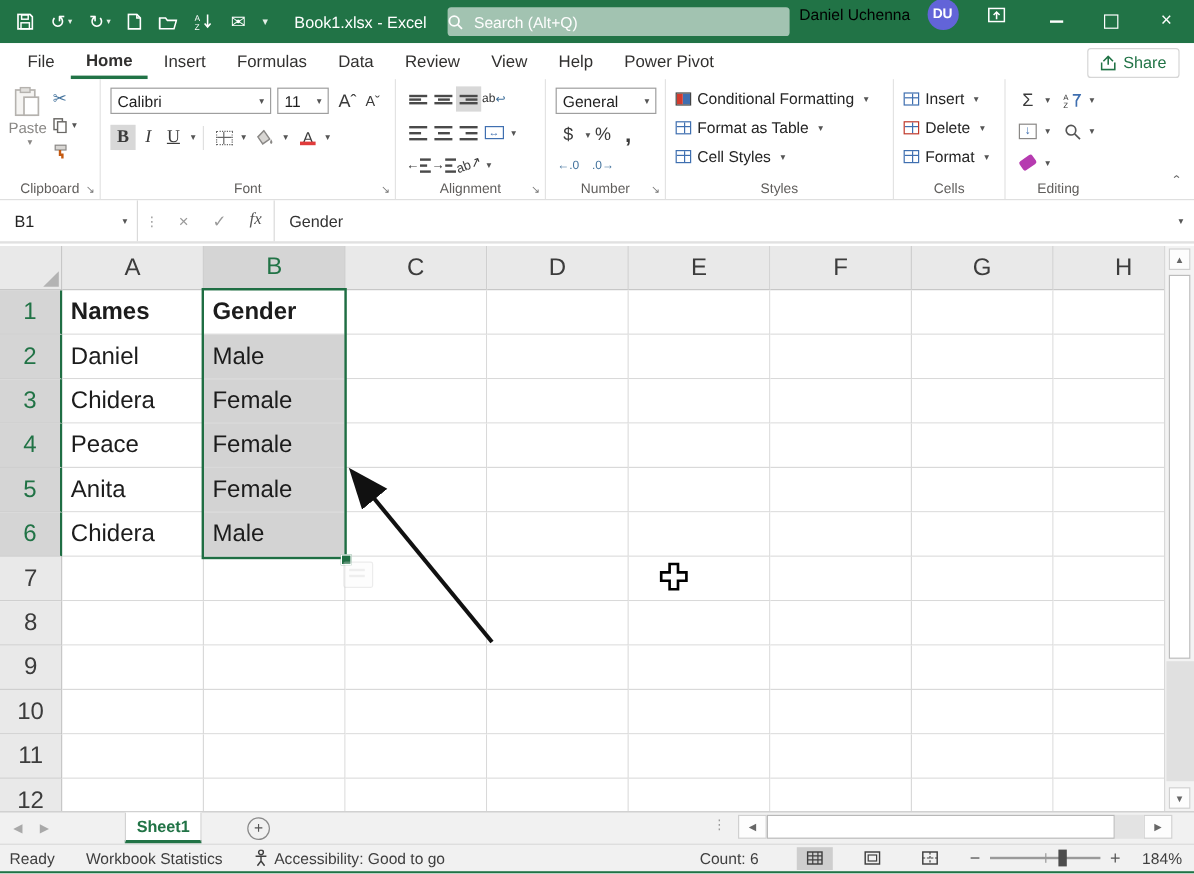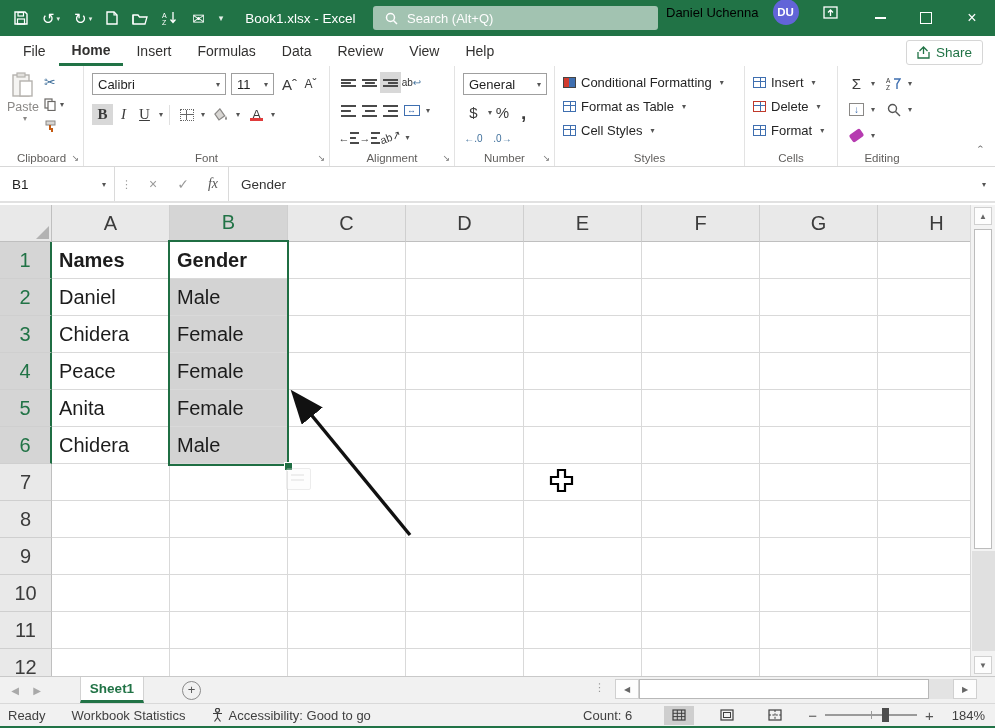--- a/index.html
+++ b/index.html
@@ -7,21 +7,21 @@
        font-family:"Liberation Sans",sans-serif;-webkit-font-smoothing:antialiased}
   .abs{position:absolute}
   
   #titlebar{left:0;top:0;width:995px;height:36px;background:#217346;color:#fff;display:flex;align-items:center}
   .qat{display:flex;align-items:center;gap:14px;padding-left:14px}
   .qat .ico{font-size:15px;line-height:1;color:#fff;display:flex;align-items:center;gap:2px}
   .qat svg{display:block}
   .mini{font-size:7px;color:#e4efe8}
   #doc-title{margin-left:22px;font-size:13.5px;white-space:nowrap}
   #search-pill{left:373px;top:6px;width:285px;height:24px;background:#a2c3b1;border-radius:3px;
-      display:flex;align-items:center;gap:9px;padding-left:12px;box-sizing:border-box;color:#fdfdfd;font-size:13px}
+      display:flex;align-items:center;gap:9px;box-sizing:border-box;color:#fdfdfd;font-size:13px}
   #user-area{left:666px;top:0;height:24px;display:flex;align-items:center;gap:14px}
   #user-name{font-size:13px}
   #avatar{width:26px;height:26px;border-radius:50%;background:#6264d8;color:#fff;font-size:11.5px;
       display:flex;align-items:center;justify-content:center;font-weight:bold}
   .winbtn{width:46px;height:36px;display:flex;align-items:center;justify-content:center;color:#fff}
   #win-buttons{right:0;top:0;display:flex}
   .min-glyph{width:11px;height:1.5px;background:#fff}
   .max-glyph{width:10px;height:10px;border:1.5px solid #fff}
   
   #tabrow{left:0;top:36px;width:995px;height:30px;background:#fff;display:flex;align-items:stretch;padding-left:10px;box-sizing:border-box}
@@ -89,21 +89,21 @@
   
   #vscroll{left:970px;top:0;width:25px;height:471px;background:#f3f3f3;border-left:1px solid #d9d9d9;box-sizing:border-box}
   #vscroll .arrow{position:absolute;left:3px;width:18px;height:18px;background:#fdfdfd;border:1px solid #d0d0d0;
       color:#666;font-size:8px;display:flex;align-items:center;justify-content:center;box-sizing:border-box}
   #vthumb{position:absolute;left:3px;top:24px;width:18px;height:320px;background:#fff;border:1px solid #bcbcbc;box-sizing:border-box}
   #vtrack-low{position:absolute;left:1px;top:346px;width:23px;height:100px;background:#e0e0e0}
   
   #sheetbar{left:0;top:676px;width:995px;height:27px;background:#f1f1f1;border-top:1px solid #c9c9c9;
       display:flex;align-items:stretch;box-sizing:border-box}
   .navarr{width:30px;display:flex;align-items:center;justify-content:center;color:#a9a9a9;font-size:10px}
-  #sheet-tab{margin-left:28px;width:64px;background:#fff;border-left:1px solid #d2d2d2;border-right:1px solid #d2d2d2;
+  #sheet-tab{margin-left:52px;width:64px;background:#fff;border-left:1px solid #d2d2d2;border-right:1px solid #d2d2d2;
       border-bottom:3px solid #217346;display:flex;align-items:center;justify-content:center;
       color:#217346;font-weight:bold;font-size:13.5px;box-sizing:border-box}
   #add-sheet{margin-left:38px;align-self:center;width:17px;height:17px;border:1px solid #8a8a8a;border-radius:50%;
       color:#555;font-size:13px;line-height:15px;text-align:center}
   #hscroll{position:absolute;left:615px;top:679px;width:362px;height:20px;display:flex;align-items:center}
   .hbtn{width:24px;height:20px;background:#fdfdfd;border:1px solid #d0d0d0;color:#666;font-size:8px;
       display:flex;align-items:center;justify-content:center;box-sizing:border-box}
   #hthumb{width:290px;height:20px;background:#fff;border:1px solid #b8b8b8;box-sizing:border-box}
   #htrack{width:24px;height:20px;background:#e3e3e3}
   #hdots{position:absolute;left:594px;top:681px;color:#9a9a9a;font-size:11px}
@@ -198,20 +198,21 @@
 
 <div id="tabrow" class="abs">
   <span class="rtab">File</span>
   <span class="rtab active">Home</span>
   <span class="rtab">Insert</span>
   <span class="rtab">Formulas</span>
   <span class="rtab">Data</span>
   <span class="rtab">Review</span>
   <span class="rtab">View</span>
   <span class="rtab">Help</span>
+  <span class="rtab">Power Pivot</span>
 </div>
 <div id="share-btn" class="abs">
   <svg width="13" height="13" viewBox="0 0 13 13">
       <path d="M1 6v6h11V6" fill="none" stroke="#217346" stroke-width="1.3"></path>
       <path d="M4 5 L8 1 L12 5 M8 1v7" fill="none" stroke="#217346" stroke-width="1.3" transform="translate(-1.5,0)"></path>
     </svg>
   <span>Share</span>
 </div>
 
 <div id="ribbon" class="abs">

